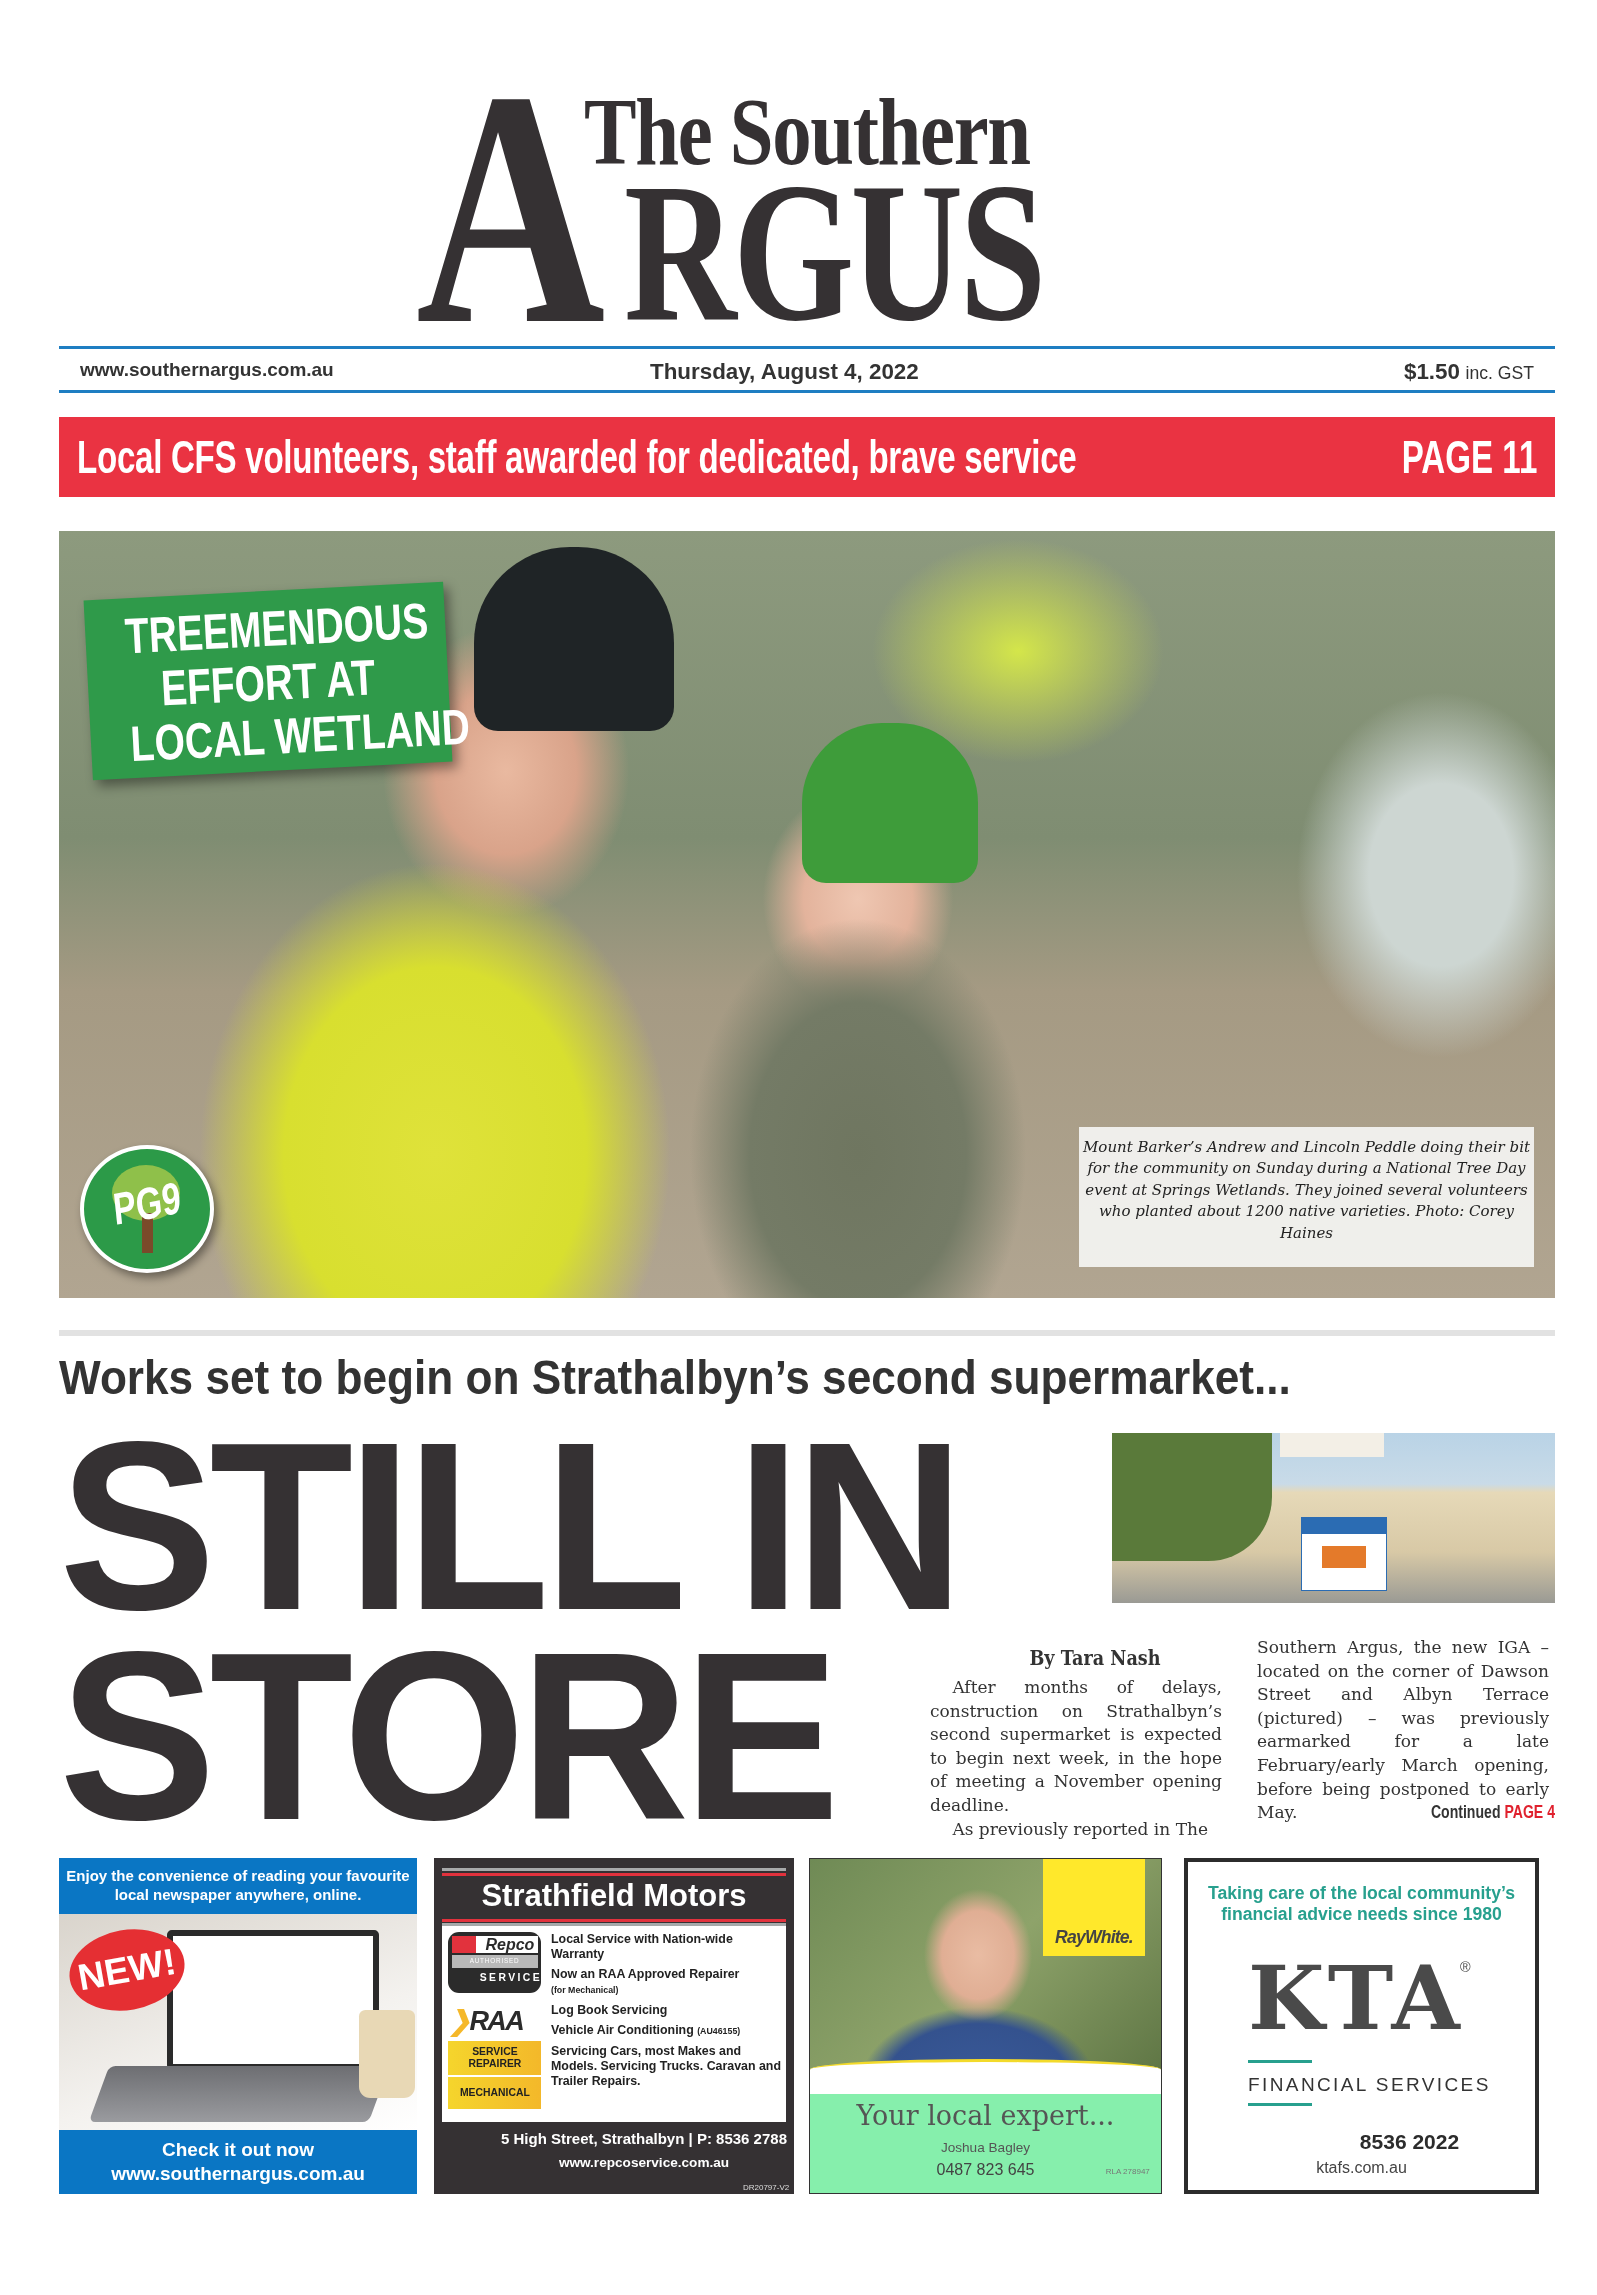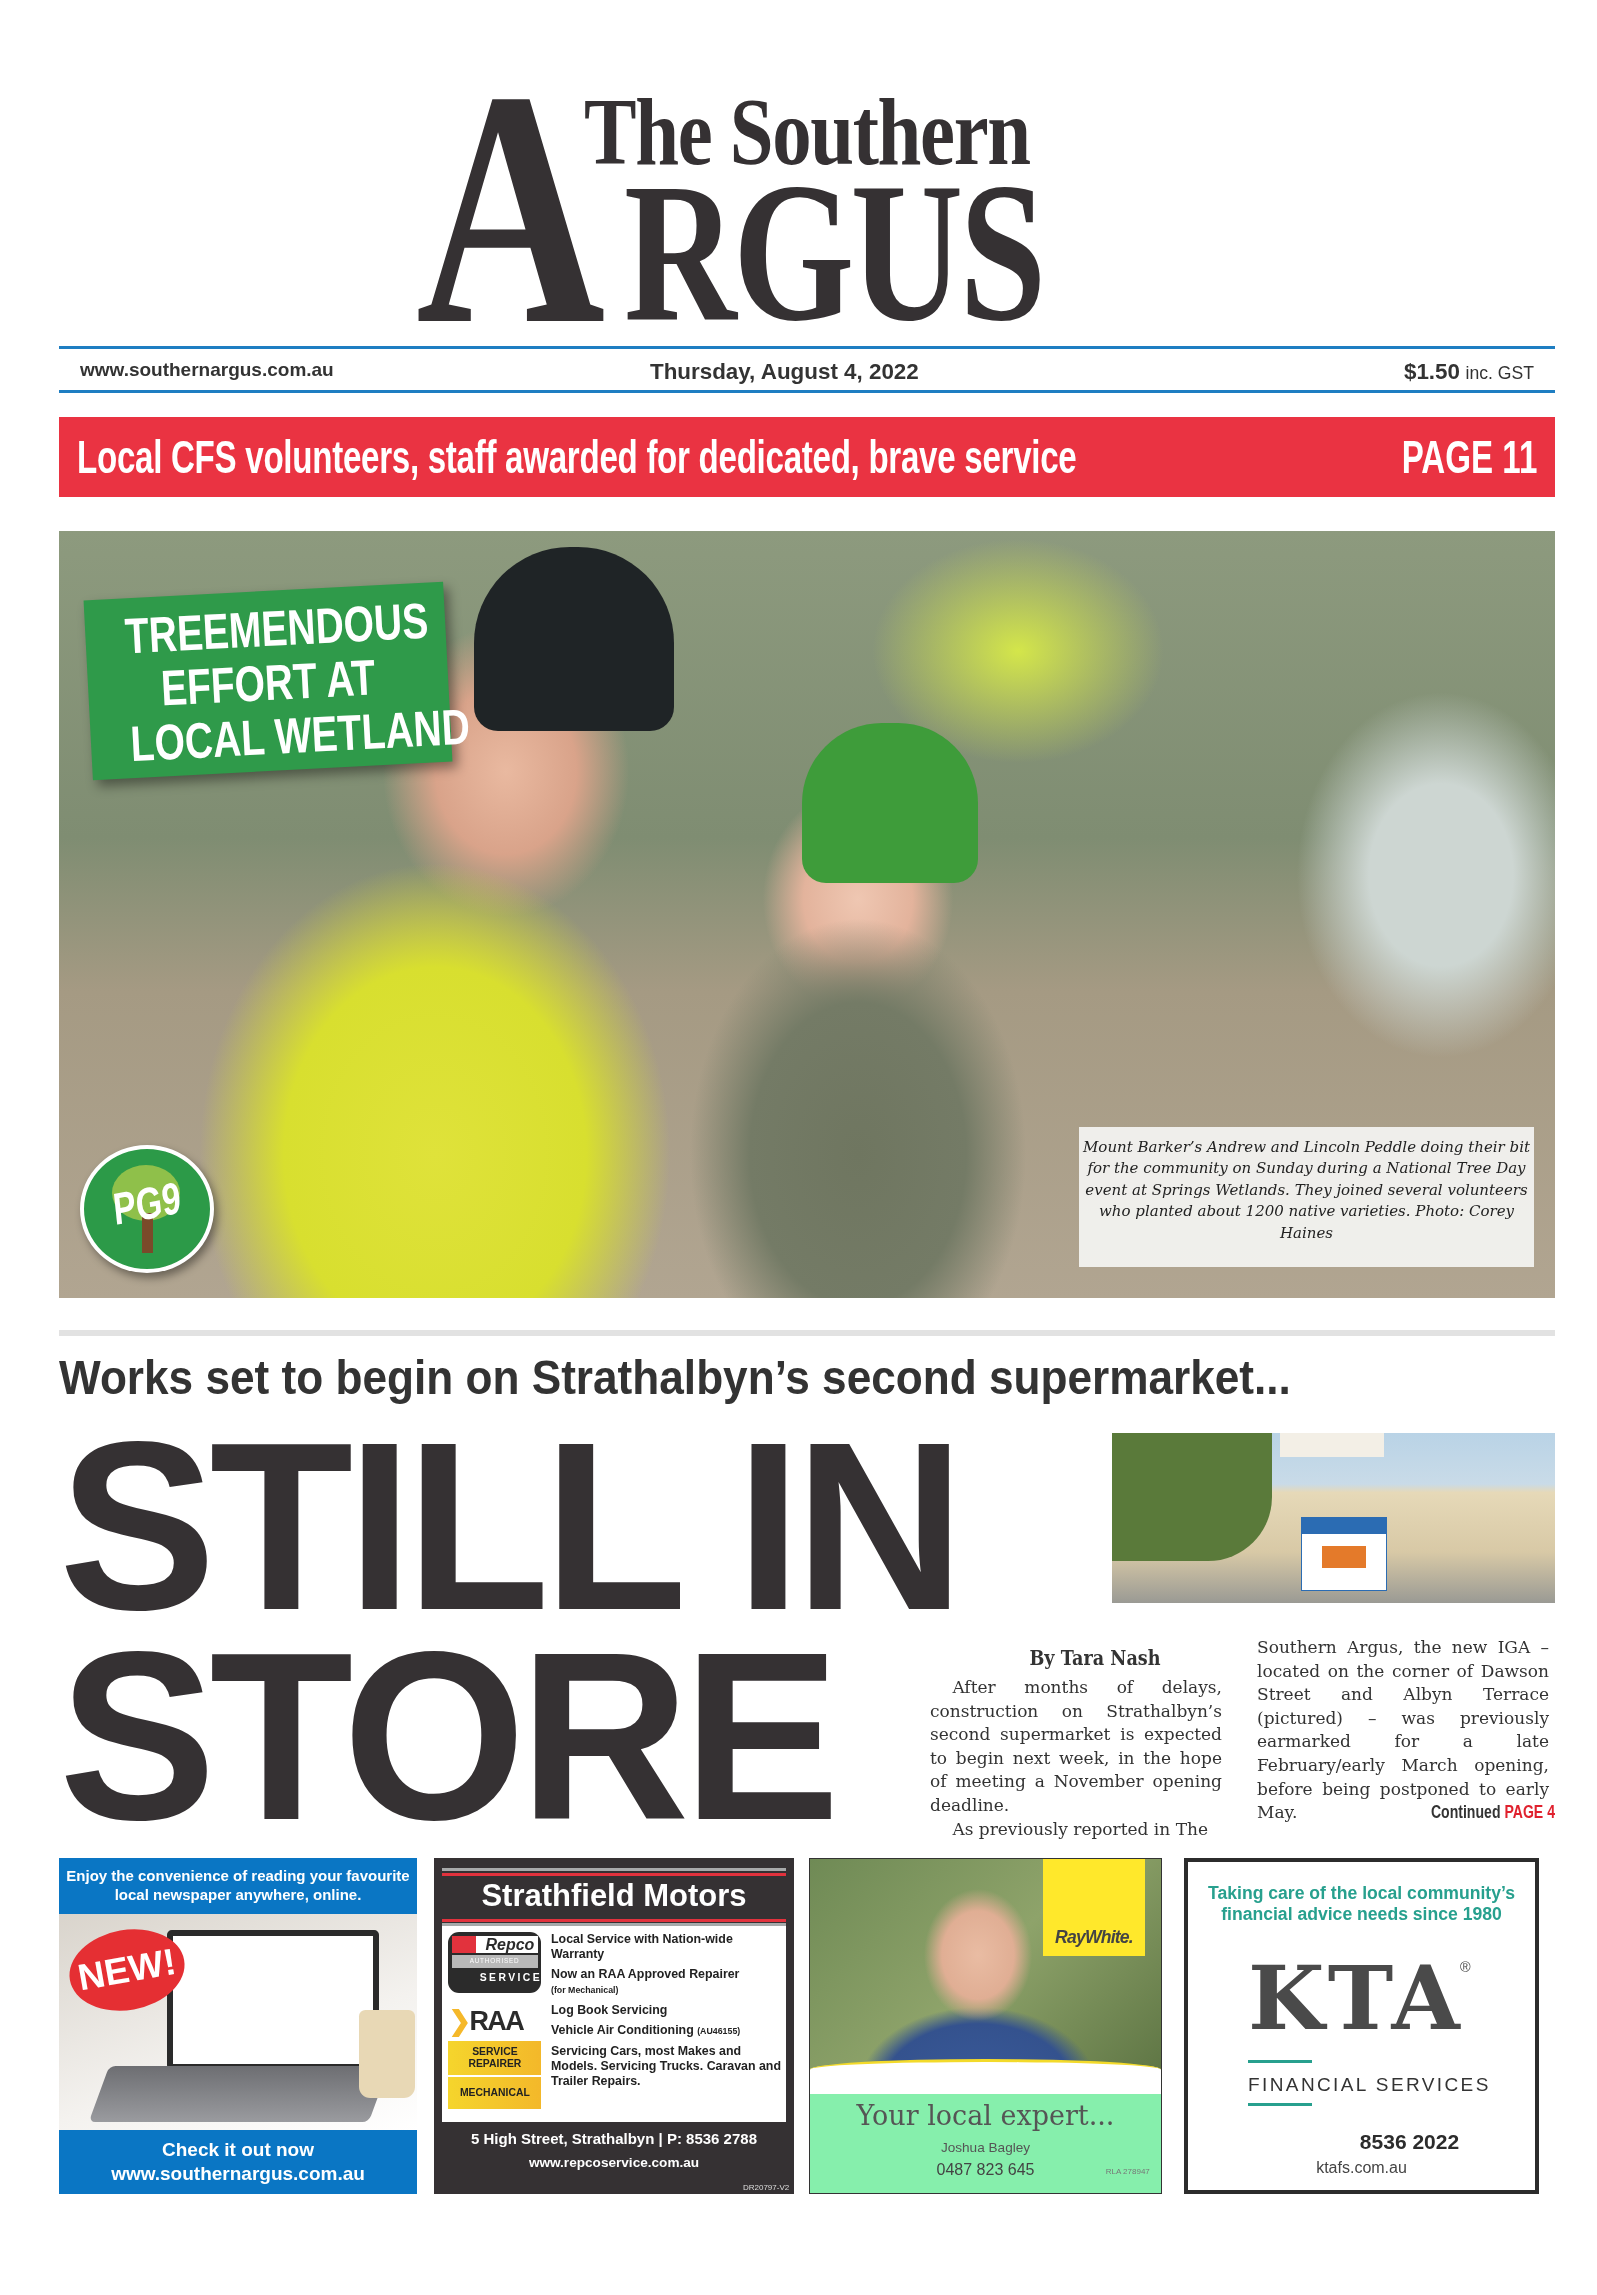--- a/index.html
+++ b/index.html
@@ -65,27 +65,27 @@
   .ad2{left:434px;width:360px;background:#353133;color:#fff;}
   .ad2 .hd{position:absolute;left:8px;top:10.4px;width:344px;height:52px;border-top:3.2px solid #a7a9aa;border-bottom:3.2px solid #a7a9aa;}
   .ad2 .hd .bar{position:absolute;left:0;width:100%;height:3.2px;background:#e2323d;}
   .ad2 .hd .title{position:absolute;left:0;top:6.4px;width:100%;text-align:center;font-size:31px;font-weight:bold;}
   .ad2 .body{position:absolute;left:8px;top:68px;width:344px;height:196px;background:#fff;color:#222;}
   .ad2 .logos{position:absolute;left:6.4px;top:6.4px;width:93px;}
   .repco{width:93px;height:61px;background:#2b2b2b;border-radius:11px;position:relative;}
   .repco .r1{position:absolute;left:3.2px;top:3.2px;width:86px;height:17.6px;background:#fff;color:#2b2b2b;font-style:italic;font-weight:bold;font-size:16px;text-align:right;line-height:17.6px;padding-right:3.2px;box-sizing:border-box;border-left:24px solid #e2323d;}
   .repco .r2{position:absolute;left:3.2px;top:22.4px;width:86px;height:12.8px;background:#b9b9b9;font-size:6.4px;color:#fff;text-align:center;line-height:12.8px;letter-spacing:0.8px;}
   .repco .r3{position:absolute;left:16px;top:40px;width:93px;text-align:center;font-size:10.4px;font-weight:bold;letter-spacing:2.4px;color:#fff;}
-  .raa{margin-top:11.2px;font-size:27px;font-weight:bold;color:#2b2b2b;letter-spacing:-1.6px;}
+  .raa{margin-top:11.2px;font-size:27px;font-weight:bold;color:#2b2b2b;letter-spacing:-1.6px;font-style:italic;}
   .raa .chev{color:#f5b82a;}
   .yb{margin-top:4.8px;width:93px;background:linear-gradient(90deg,#f5d52c,#f3b82a);color:#222;font-weight:bold;font-size:10.4px;text-align:center;line-height:12px;padding:4.8px 0;}
   .ad2 .list{position:absolute;left:109px;top:6.4px;width:230px;font-weight:bold;font-size:12.4px;line-height:15px;}
   .ad2 .list div{margin-bottom:4.8px;}
   .ad2 .list small{font-size:8.8px;}
-  .ad2 .foot{position:absolute;left:0;top:272px;width:100%;text-align:center;font-weight:bold;}
+  .ad2 .foot{position:absolute;left:0;top:272px;width:100%;text-align:center;font-weight:bold;padding-left:30px;}
   .ad2 .foot .a{font-size:15px;}
   .ad2 .foot .w{font-size:13.6px;margin-top:8px;}
   .ad2 .code{position:absolute;right:4.8px;bottom:2.4px;font-size:8px;color:#ddd;}
   .ad3{left:809px;width:353px;border:1.6px solid #333;background:#86efac;}
   .ad3 .ph{position:absolute;left:0;top:0;width:100%;height:220px;background:radial-gradient(ellipse 72px 88px at 168px 96px,#e9bca3 0,#e0ae94 50%,transparent 75%),radial-gradient(ellipse 160px 112px at 168px 232px,#3a5a9a 0,#34528e 60%,transparent 75%),linear-gradient(135deg,#6f8a55,#8ea36a 50%,#5e7544);}
   .ad3 .ray{position:absolute;left:233px;top:0;width:102px;height:97px;background:#ffe82b;color:#444;font-style:italic;font-weight:bold;font-size:17.6px;text-align:center;line-height:17.6px;padding-top:70px;box-sizing:border-box;letter-spacing:-0.8px;}
   .ad3 .wave{position:absolute;left:0;top:200px;width:100%;height:32px;border-top:3.2px solid #f3da2a;border-radius:50% 50% 0 0/30% 30% 0 0;background:#fff;}
   .ad3 .exp{position:absolute;left:0;top:241px;width:100%;text-align:center;font-family:"DejaVu Serif",serif;font-size:27px;color:#555;}
   .ad3 .name{position:absolute;left:0;top:281px;width:100%;text-align:center;font-size:13.6px;color:#555;}
   .ad3 .ph2{position:absolute;left:0;top:302px;width:100%;text-align:center;font-size:16px;color:#444;}

